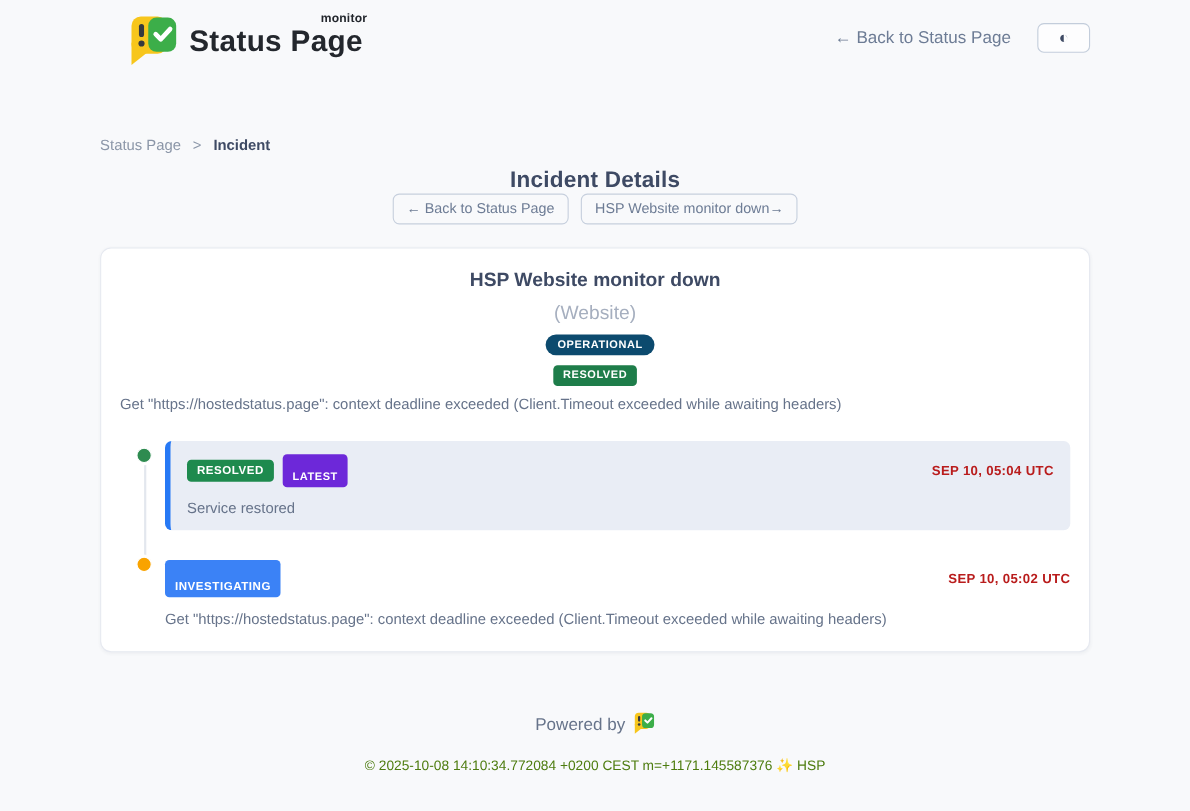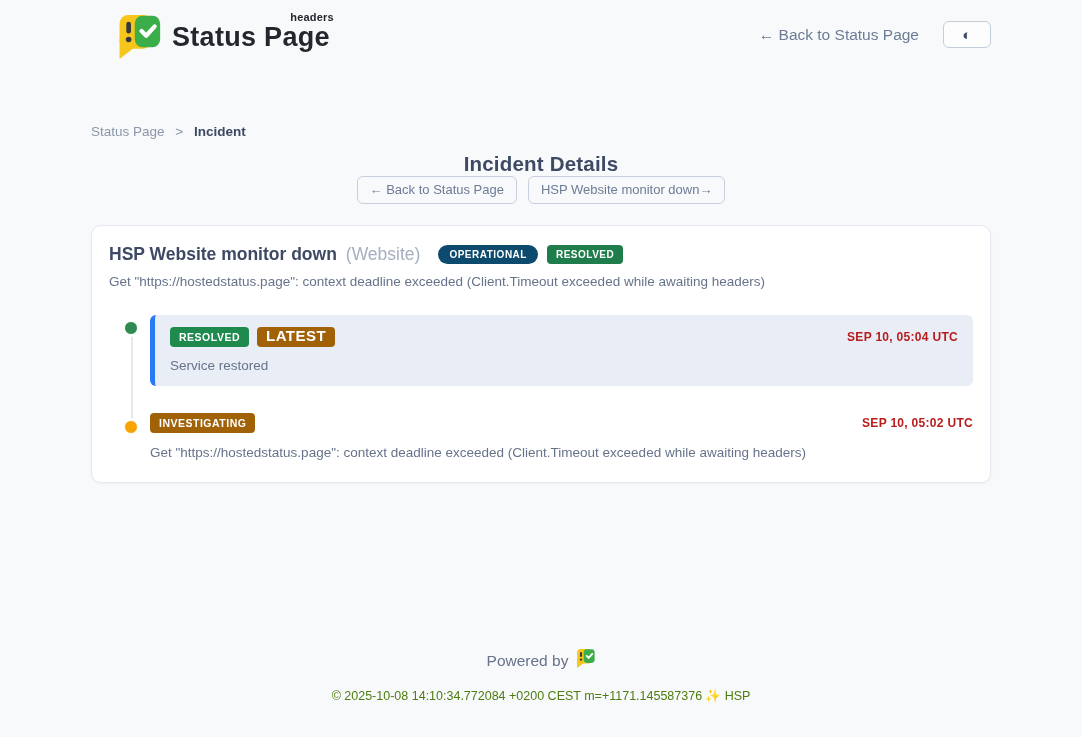--- a/index.html
+++ b/index.html
@@ -49,32 +49,32 @@
   }
 
   
   .card {
     background: #ffffff;
     border: 1px solid #e6e9f0;
     border-radius: 10px;
     box-shadow: 0 1px 3px rgba(40,50,70,0.05);
     padding: 18px 17px 22px;
   }
-  .card-title-row { display: flex; align-items: center; gap: 9px; margin-bottom: 9px; }
+  .card-title-row { display: flex; align-items: center; gap: 9px; margin-bottom: 9px; flex-direction: column; }
   .card-title { font-size: 17.5px; font-weight: 700; color: #3e4a64; }
   .card-component { font-size: 17.5px; font-weight: 400; color: #a6afbf; }
   .badge {
     display: inline-block; color: #fff; font-weight: 700;
     font-size: 10px; letter-spacing: 0.5px; line-height: 1;
   }
   .badge-pill { background: #0c4a6e; border-radius: 999px; padding: 5px 11px 4px; margin-left: 9px; }
   .badge-rect-darkgreen { background: #1e7d4a; border-radius: 4px; padding: 5px 9px 4px; }
   .badge-green { background: #1e8a4e; border-radius: 4px; padding: 5px 9px 4px; font-size: 10.5px; }
-  .badge-blue { background: #a16207; border-radius: 4px; padding: 1px 9px 4px; font-size: 15px; }
-  .badge-orange { background: #a16207; border-radius: 4px; padding: 5px 9px 4px; font-size: 10.5px; }
+  .badge-blue { background: #6d28d9; border-radius: 4px; padding: 16px 9px 4px; font-size: 10px; }
+  .badge-orange { background: #3b82f6; border-radius: 4px; padding: 19px 9px 4px; font-size: 10.5px; }
   .card-meta { font-size: 12.5px; color: #66738a; margin-bottom: 21px; }
   .card-meta .meta-component { font-weight: 700; color: #4a556b; }
   .card-meta .meta-rest { margin-left: 4px; }
   .card-description { font-size: 13.5px; color: #66738a; margin-bottom: 26px; }
 
   
   .timeline { position: relative; padding-left: 41px; }
   .timeline-line {
     position: absolute; left: 22px; top: 20px; width: 2px; height: 92px;
     background: #e3e7ee;
@@ -115,21 +115,21 @@
           <rect x="3" y="2" width="38" height="40" rx="10" fill="#f7c61c"></rect>
           <polygon points="3,30 3,54 21,40" fill="#f7c61c"></polygon>
           <rect x="21" y="3" width="30" height="37" rx="9" fill="#3cae49"></rect>
           <rect x="11" y="10" width="5.5" height="14" rx="2.75" fill="#35393f"></rect>
           <circle cx="13.75" cy="31" r="3.3" fill="#35393f"></circle>
           <path d="M29 21 l5.5 5.5 l10 -11" stroke="#ffffff" stroke-width="5" fill="none" stroke-linecap="round" stroke-linejoin="round"></path>
         </svg>
       </span>
       <span class="logo-text">
         <span>Status Page</span>
-        <span class="hosted-badge">headers</span>
+        <span class="hosted-badge">monitor</span>
       </span>
     </div>
     <div class="header-right">
       <a class="back-link">← Back to Status Page</a>
       <button class="theme-toggle">
         <span>◐</span>
       </button>
     </div>
   </div>
 </header>

